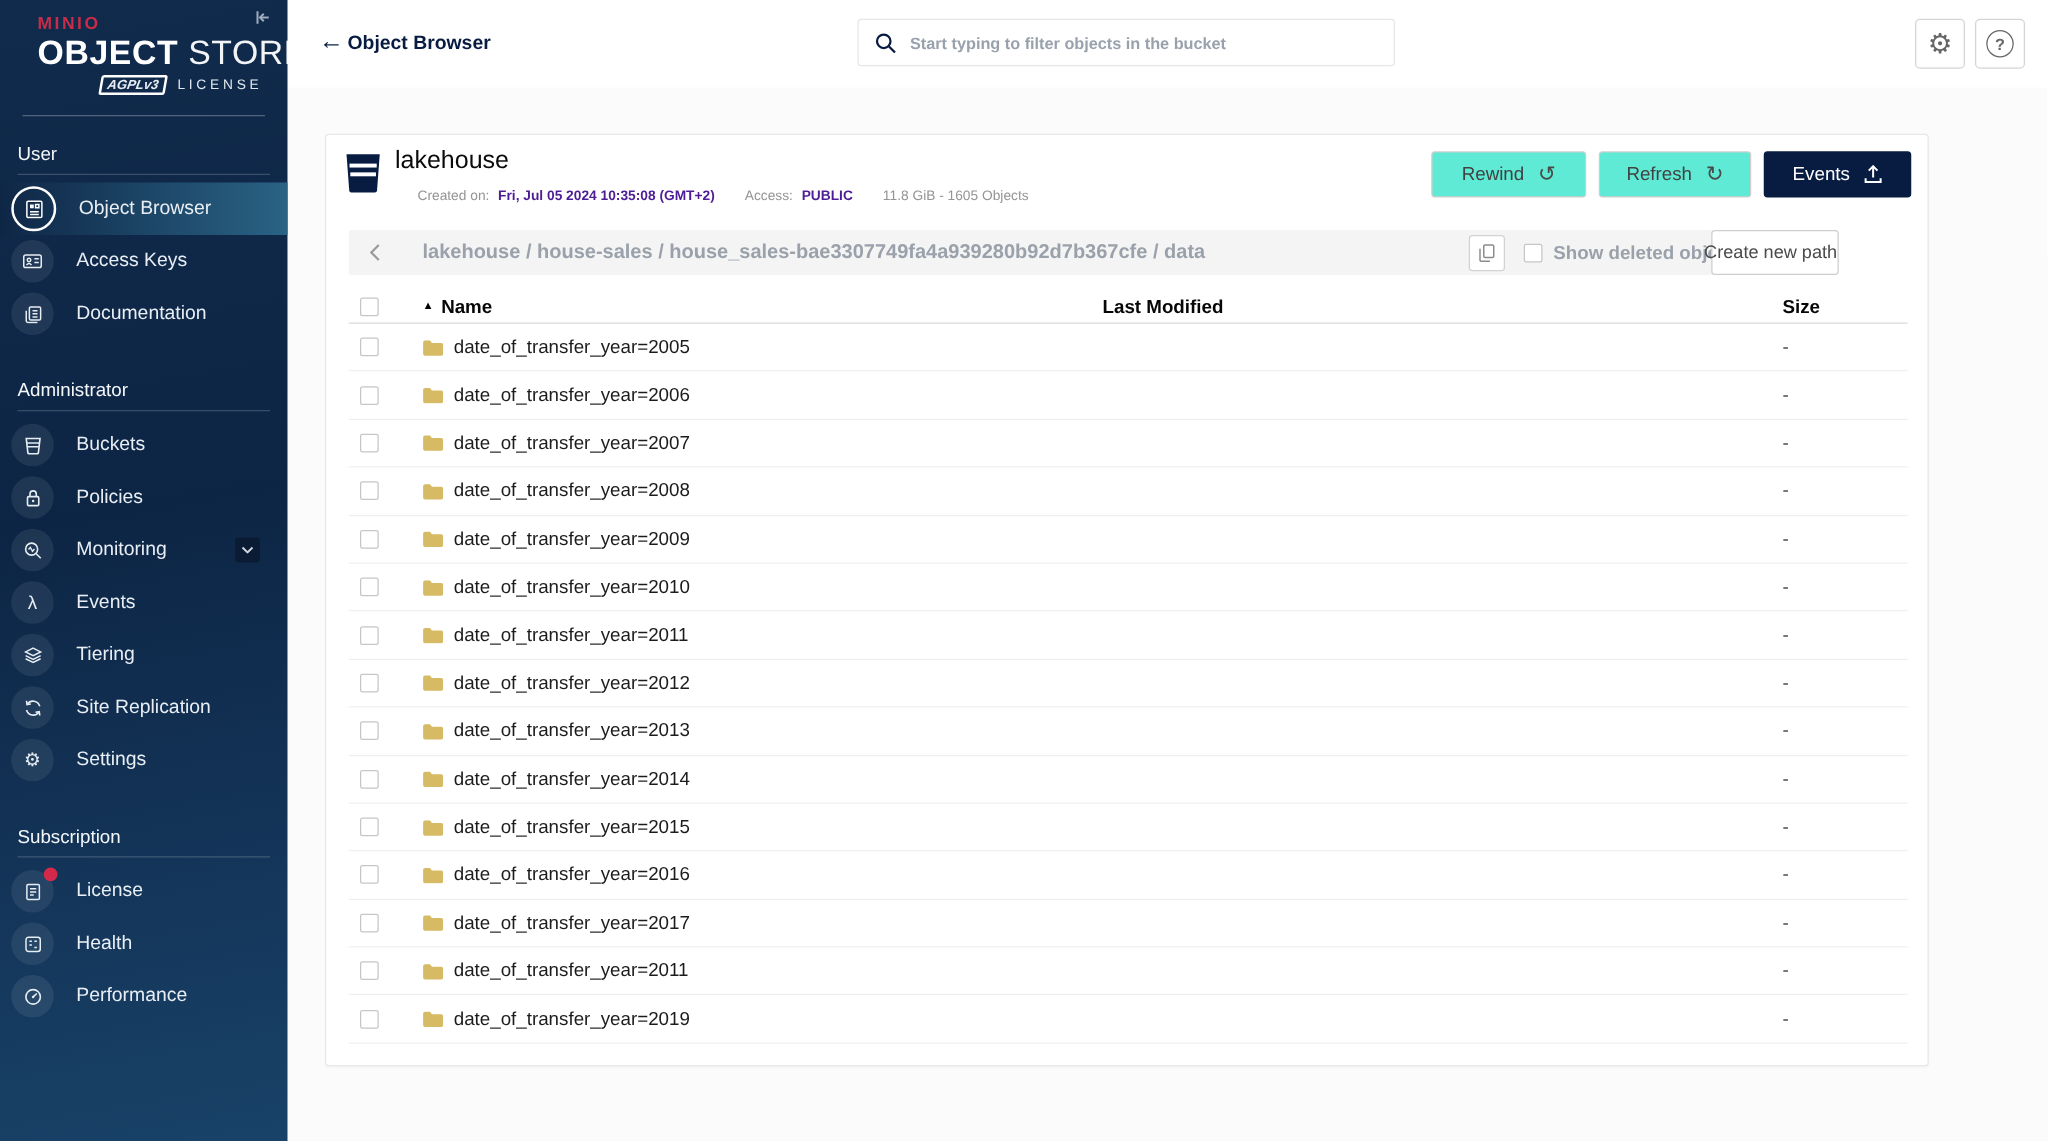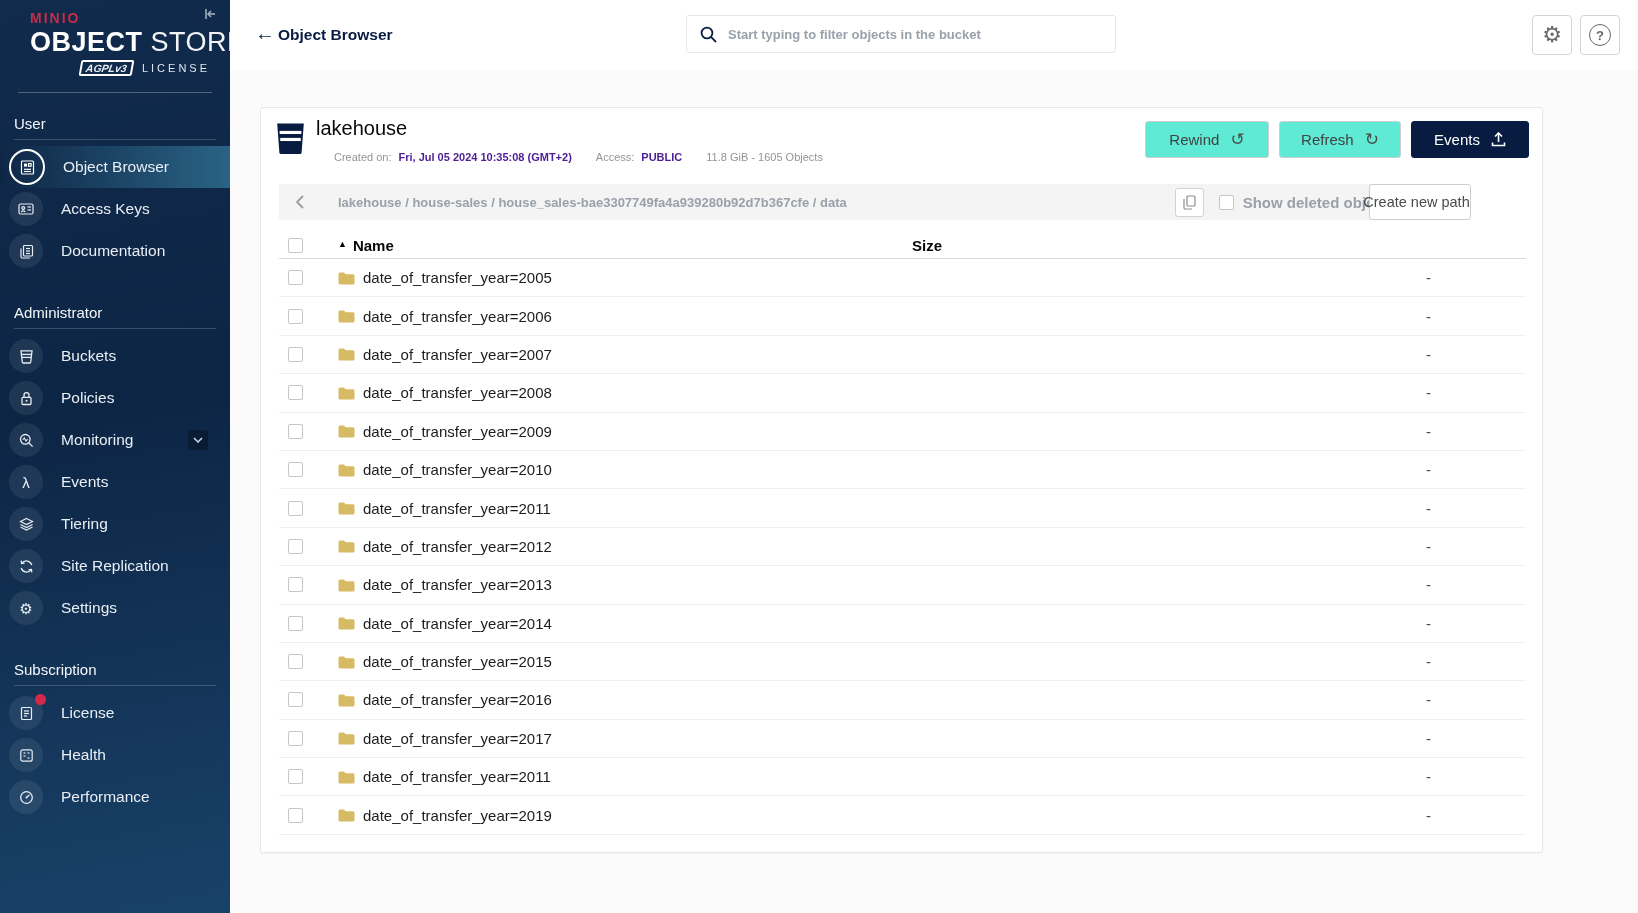--- a/index.html
+++ b/index.html
@@ -68,21 +68,21 @@
     color:#424242;font-size:15px;display:flex;align-items:center;justify-content:center;gap:11px;
     box-sizing:border-box;cursor:pointer;font-family:"Liberation Sans",sans-serif;}
   .btn .bicon{font-size:17px;color:#4a4a4a;line-height:1;}
   .btn.rewind{left:884px;width:124px;}
   .btn.refresh{left:1018px;width:122px;}
   .btn.upload{left:1150px;width:118px;background:#081c42;border-color:#081c42;color:#fff;font-weight:500;}
 
   .toolbar{position:absolute;left:18px;top:76px;width:1135px;height:36px;background:#f4f4f4;
     border-radius:2px;display:flex;align-items:center;}
   .bc-chev{width:42px;display:flex;align-items:center;justify-content:center;cursor:pointer;}
-  .bc-text{margin-left:17px;font-weight:bold;font-size:13px;color:#9aa1aa;flex:1;
+  .bc-text{margin-left:17px;font-weight:bold;font-size:16px;color:#9aa1aa;flex:1;
     white-space:nowrap;overflow:hidden;text-overflow:ellipsis;}
   .copy-btn{width:29px;height:29px;border:1px solid #d2d2d2;border-radius:3px;background:#fff;
     margin-right:15px;display:flex;align-items:center;justify-content:center;cursor:pointer;flex:none;box-sizing:border-box;}
   .cb{width:15px;height:15px;border:1px solid #c6c6c6;border-radius:2px;background:#fff;
     box-sizing:border-box;flex:none;cursor:pointer;}
   .sdo-label{font-weight:bold;font-size:15px;color:#9aa1aa;margin:0 18px 0 9px;white-space:nowrap;}
   .create-btn{position:absolute;left:1108px;top:76px;width:102px;height:36px;border:1px solid #cecece;
     border-radius:3px;background:#fff;color:#4a4a4a;font-size:14.5px;display:flex;align-items:center;
     justify-content:center;gap:7px;box-sizing:border-box;cursor:pointer;white-space:nowrap;padding:0 6px;}
 
@@ -361,20 +361,21 @@
     </div>
 
     <div class="thead">
       <div class="c1">
           <span class="cb"></span>
         </div>
       <div class="c2">
         <span class="sort-ic">▲</span>
         <span>Name</span>
       </div>
+      <div class="c3">Last Modified</div>
       <div class="c4">Size</div>
     </div>
     <div class="tbody">
   <div class="trow">
     <div class="c1">
             <span class="cb"></span>
           </div>
     <div class="c2">
       <span class="fold">
         <svg width="17" height="14" viewBox="0 0 17 14">

